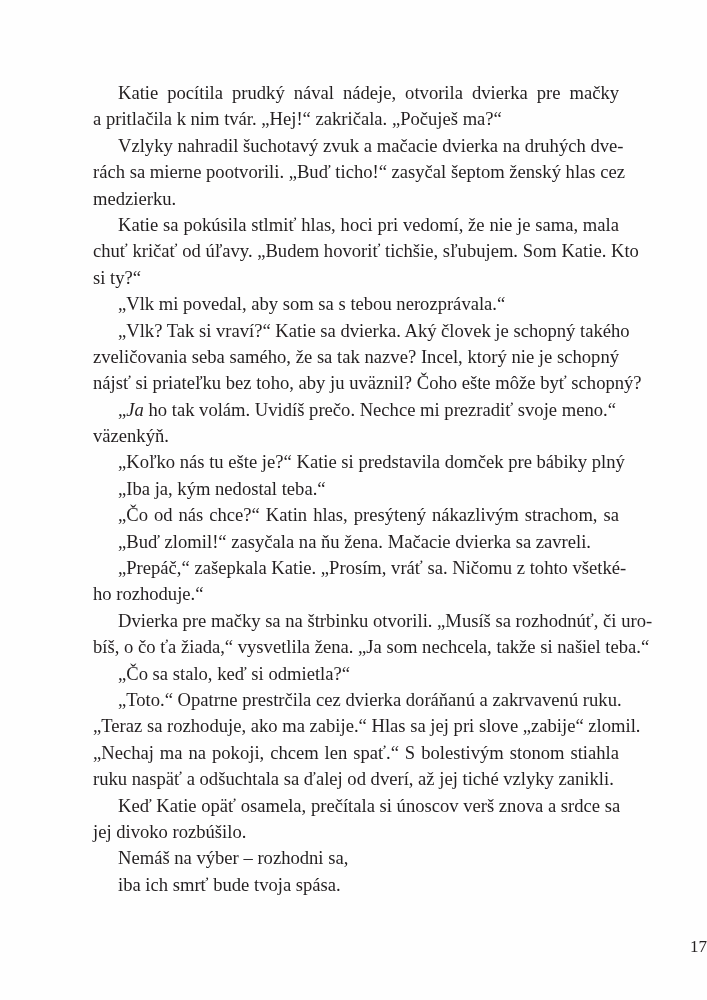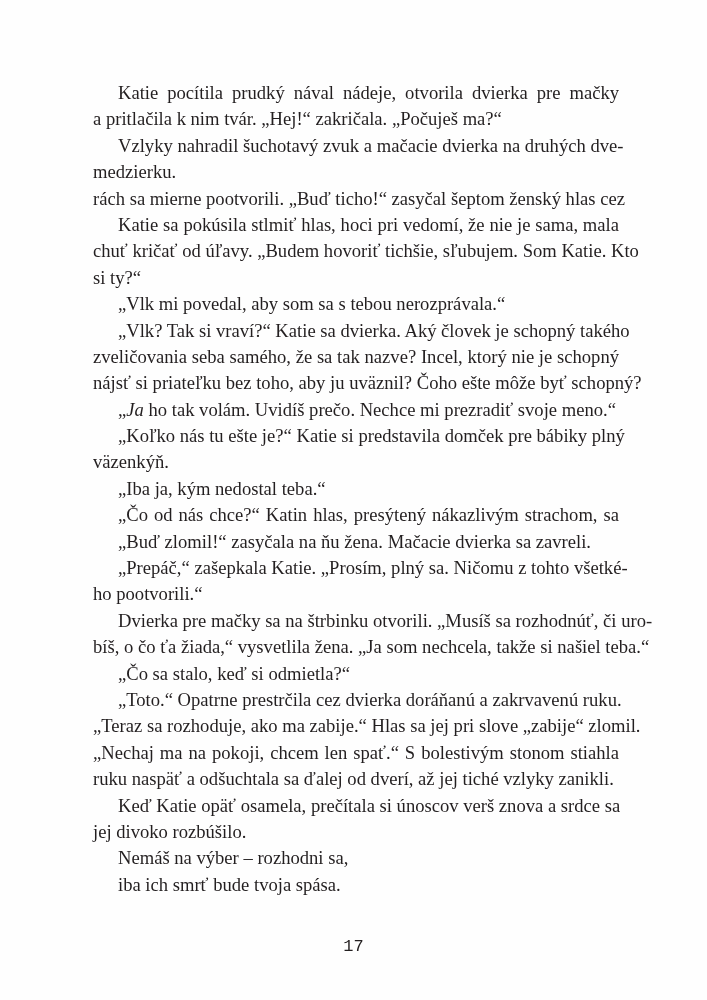--- a/index.html
+++ b/index.html
@@ -46,51 +46,50 @@
   .line.verse {
     padding-left: 25px;
     text-align-last: left;
   }
   .it { font-style: italic; margin-top: 32px; }
   .page-number {
     position: absolute;
     left: 0;
     width: 707px;
     top: 937px;
-    text-align: center;
+    text-align: right;
     font-size: 17px;
     line-height: 20px;
-    font-family: Liberation Mono, monospace;
   }
 </style>
 </head>
 <body>
 
 <div class="page">
   <div class="text-block">
     <span class="line indent">Katie pocítila prudký nával nádeje, otvorila dvierka pre mačky</span>
     <span class="line last">a pritlačila k nim tvár. „Hej!“ zakričala. „Počuješ ma?“</span>
     <span class="line indent">Vzlyky nahradil šuchotavý zvuk a mačacie dvierka na druhých dve-</span>
+    <span class="line">rách sa mierne pootvorili. „Buď ticho!“ zasyčal šeptom ženský hlas cez</span>
     <span class="line last">medzierku.</span>
-    <span class="line">rách sa mierne pootvorili. „Buď ticho!“ zasyčal šeptom ženský hlas cez</span>
     <span class="line indent">Katie sa pokúsila stlmiť hlas, hoci pri vedomí, že nie je sama, mala</span>
     <span class="line">chuť kričať od úľavy. „Budem hovoriť tichšie, sľubujem. Som Katie. Kto</span>
     <span class="line last">si ty?“</span>
     <span class="line indent last">„Vlk mi povedal, aby som sa s tebou nerozprávala.“</span>
     <span class="line indent">„Vlk? Tak si vraví?“ Katie sa dvierka. Aký človek je schopný takého</span>
     <span class="line">zveličovania seba samého, že sa tak nazve? Incel, ktorý nie je schopný</span>
     <span class="line last">nájsť si priateľku bez toho, aby ju uväznil? Čoho ešte môže byť schopný?</span>
     <span class="line indent last"><span>„</span><span class="it">Ja</span><span> ho tak volám. Uvidíš prečo. Nechce mi prezradiť svoje meno.“</span></span>
+    <span class="line last">väzenkýň.</span>
     <span class="line indent">„Koľko nás tu ešte je?“ Katie si predstavila domček pre bábiky plný</span>
-    <span class="line last">väzenkýň.</span>
     <span class="line indent last">„Iba ja, kým nedostal teba.“</span>
     <span class="line indent">„Čo od nás chce?“ Katin hlas, presýtený nákazlivým strachom, sa</span>
     <span class="line indent last">„Buď zlomil!“ zasyčala na ňu žena. Mačacie dvierka sa zavreli.</span>
-    <span class="line indent">„Prepáč,“ zašepkala Katie. „Prosím, plný sa. Ničomu z tohto všetké-</span>
-    <span class="line last">ho pootvorili.“</span>
+    <span class="line indent">„Prepáč,“ zašepkala Katie. „Prosím, vráť sa. Ničomu z tohto všetké-</span>
+    <span class="line last">ho rozhoduje.“</span>
     <span class="line indent">Dvierka pre mačky sa na štrbinku otvorili. „Musíš sa rozhodnúť, či uro-</span>
     <span class="line last">bíš, o čo ťa žiada,“ vysvetlila žena. „Ja som nechcela, takže si našiel teba.“</span>
     <span class="line indent last">„Čo sa stalo, keď si odmietla?“</span>
     <span class="line indent">„Toto.“ Opatrne prestrčila cez dvierka doráňanú a zakrvavenú ruku.</span>
     <span class="line">„Teraz sa rozhoduje, ako ma zabije.“ Hlas sa jej pri slove „zabije“ zlomil.</span>
     <span class="line">„Nechaj ma na pokoji, chcem len spať.“ S bolestivým stonom stiahla</span>
     <span class="line last">ruku naspäť a odšuchtala sa ďalej od dverí, až jej tiché vzlyky zanikli.</span>
     <span class="line indent">Keď Katie opäť osamela, prečítala si únoscov verš znova a srdce sa</span>
     <span class="line last">jej divoko rozbúšilo.</span>
     <span class="line verse">Nemáš na výber – rozhodni sa,</span>

